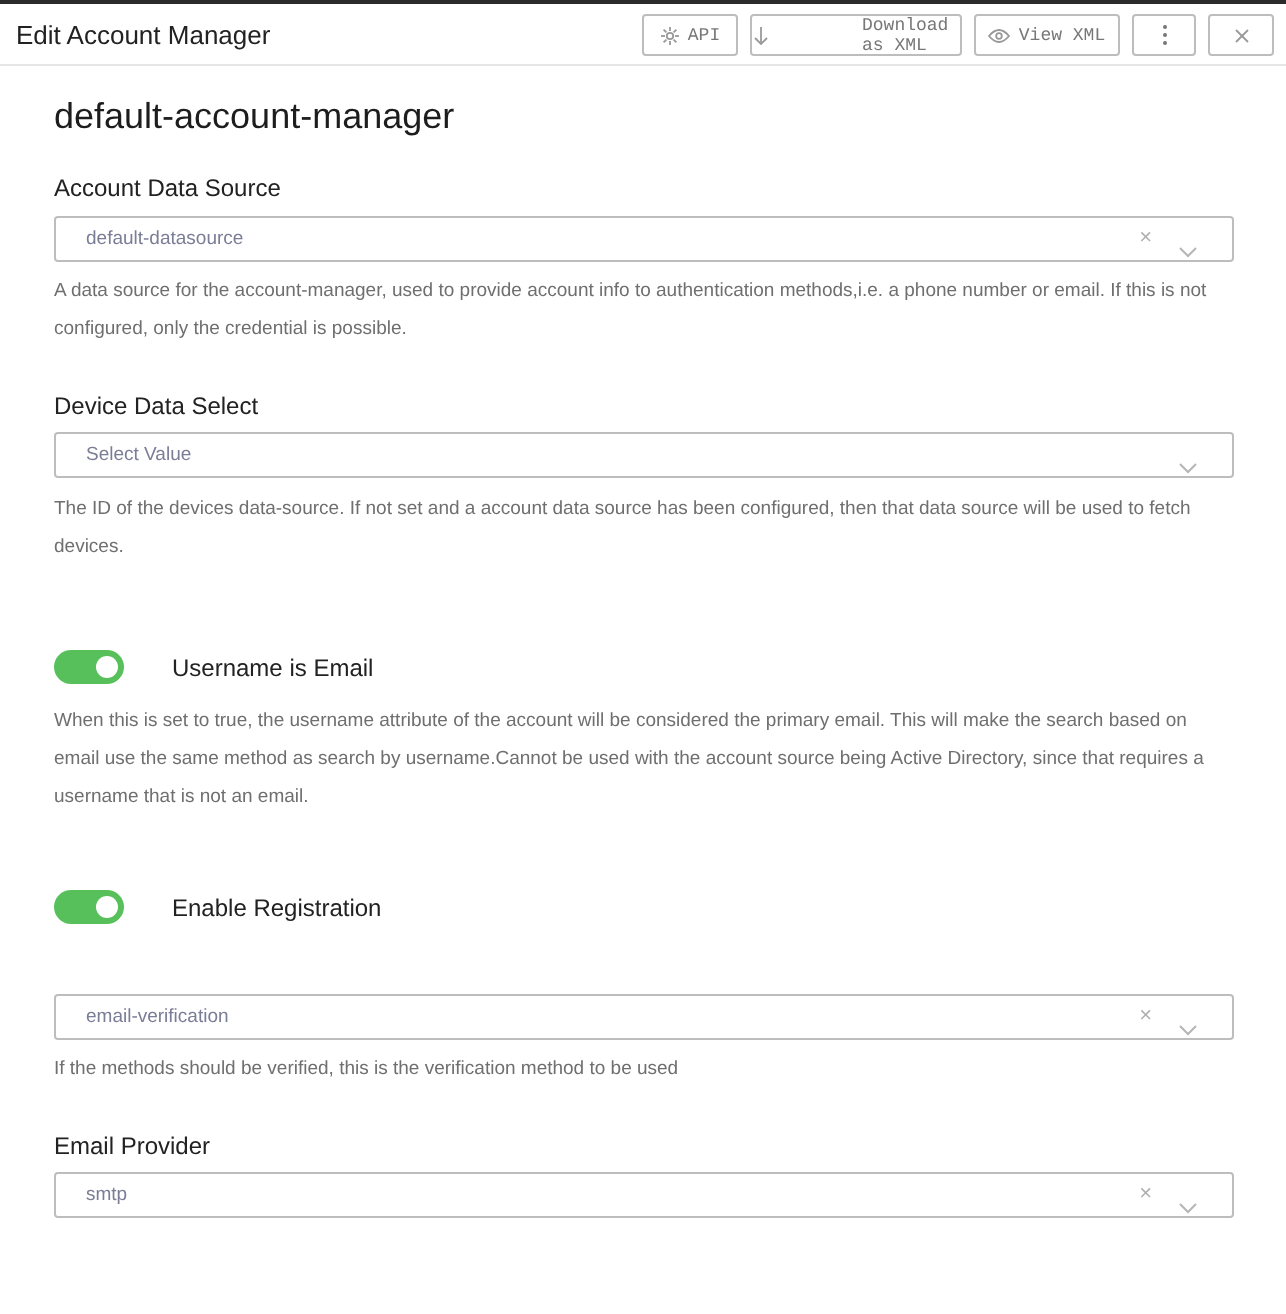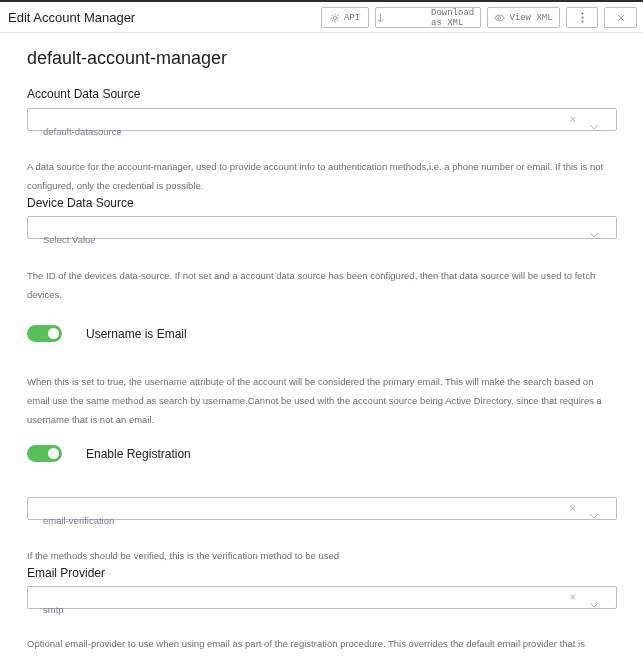--- a/index.html
+++ b/index.html
@@ -32,26 +32,26 @@
   .content { position: absolute; left: 0; top: 33px; width: 643px; height: 624px; }
 
   .page-title { position: absolute; left: 27px; top: 15px; font-size: 18px; color: #1d1d1d; }
 
   .field-label { position: absolute; left: 27px; font-size: 12px; color: #222; }
   .select {
     position: absolute; left: 27px; width: 590px; height: 23px;
     border: 1px solid #bdbdbd; border-radius: 2px; background: #fff;
     cursor: pointer;
   }
-  .select-value { position: absolute; left: 15px; top: 17px; font-size: 9.5px; color: #7a7d96; }
+  .select-value { position: absolute; left: 15px; top: 5px; font-size: 9.5px; color: #7a7d96; }
   .select-clear { position: absolute; right: 40px; top: 4px; font-size: 11px; color: #b0b0b0; line-height: 12px; }
   .select-chevron { position: absolute; right: 17px; top: 7px; }
   .help {
     position: absolute; left: 27px; width: 590px;
-    font-size: 9.5px; line-height: 19px; color: #6f6f6f; margin-top: 21px;
+    font-size: 9.5px; line-height: 19px; color: #6f6f6f;
   }
 
   .toggle-row { position: absolute; left: 27px; display: flex; align-items: center; }
   .toggle {
     width: 35px; height: 17px; border-radius: 9px; background: #57c05a; position: relative; cursor: pointer;
   }
   .toggle-knob {
     position: absolute; right: 3px; top: 3px; width: 11px; height: 11px; border-radius: 50%; background: #fff;
   }
   .toggle-label { margin-left: 24px; font-size: 12px; color: #222; }
@@ -139,21 +139,21 @@
     <span class="select-value">default-datasource</span>
     <span class="select-clear">×</span>
     <span class="select-chevron">
       <svg width="10" height="6" viewBox="0 0 10 6">
           <polyline points="1,1 5,5 9,1" fill="none" stroke="#b5b5b5" stroke-width="1"></polyline>
         </svg>
     </span>
   </div>
   <div class="help" style="top:103px;">A data source for the account-manager, used to provide account info to authentication methods,i.e. a phone number or email. If this is not configured, only the credential is possible.</div>
 
-  <div class="field-label" style="top:163px;">Device Data Source</div>
+  <div class="field-label" style="top:163px;">Device Data Select</div>
   <div class="select" style="top:183px;">
     <span class="select-value">Select Value</span>
     <span class="select-chevron">
       <svg width="10" height="6" viewBox="0 0 10 6">
           <polyline points="1,1 5,5 9,1" fill="none" stroke="#b5b5b5" stroke-width="1"></polyline>
         </svg>
     </span>
   </div>
   <div class="help" style="top:212px;">The ID of the devices data-source. If not set and a account data source has been configured, then that data source will be used to fetch devices.</div>
 
@@ -186,14 +186,13 @@
   <div class="field-label" style="top:533px;">Email Provider</div>
   <div class="select" style="top:553px;">
     <span class="select-value">smtp</span>
     <span class="select-clear">×</span>
     <span class="select-chevron">
       <svg width="10" height="6" viewBox="0 0 10 6">
           <polyline points="1,1 5,5 9,1" fill="none" stroke="#b5b5b5" stroke-width="1"></polyline>
         </svg>
     </span>
   </div>
-  <div class="help" style="top:580px;">Optional email-provider to use when using email as part of the registration procedure. This overrides the default email provider that is configured for the zone.</div>
 </div>
 
 </body></html>

